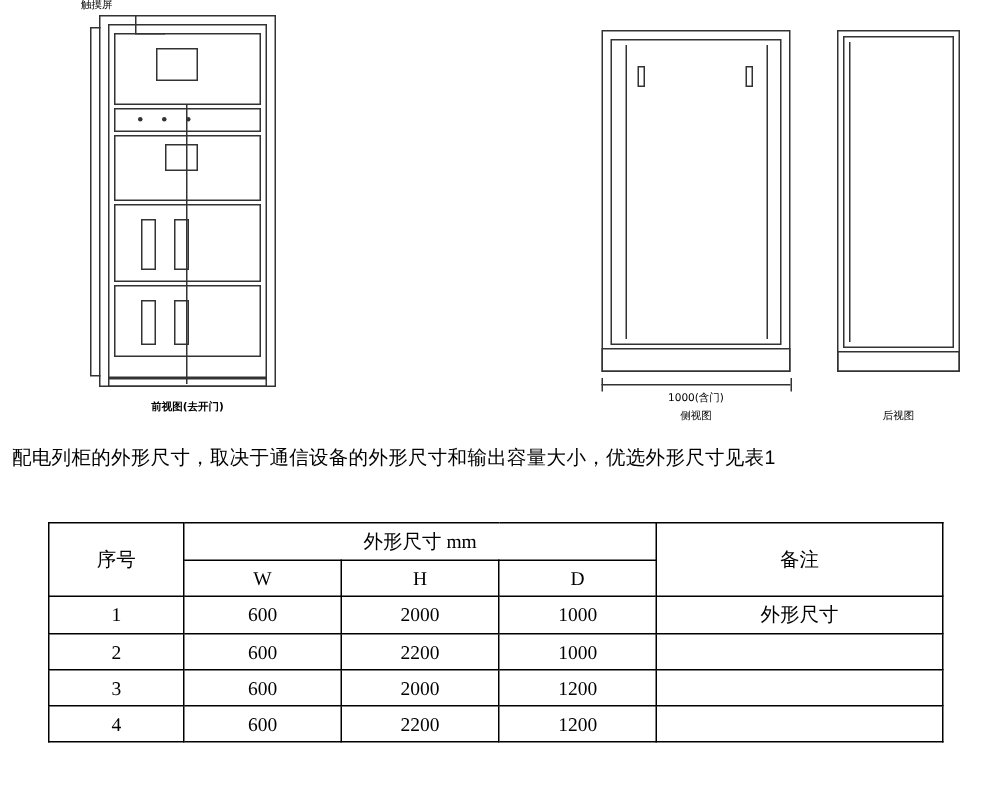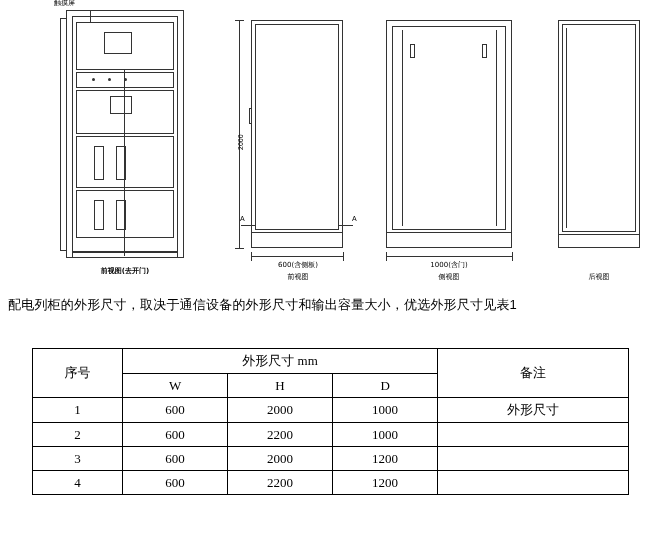--- a/index.html
+++ b/index.html
@@ -129,48 +129,22 @@
 
       <div class="outline" style="left:12px;top:242px;width:106px;height:6px;"></div>
 
       <div class="leader" style="left:30px;top:12px;width:20px;"></div>
       <div class="leader-v" style="left:30px;top:0px;height:12px;"></div>
 
       <div class="label cn" style="left:-6px;top:-12px;width:72px;text-align:left;">触摸屏</div>
       <div class="label cn" style="left:15px;top:256px;width:100px;font-weight:bold;">前视图(去开门)</div>
     </div>
 
-    <div class="view" style="left:225px;top:10px;width:145px;height:250px;">
-
-      <div class="dimv" style="left:14px;top:10px;height:228px;"></div>
-      <div class="dimh" style="left:10px;top:10px;width:9px;"></div>
-      <div class="dimh" style="left:10px;top:238px;width:9px;"></div>
-      <div class="dimtext vert" style="left:12px;top:140px;">2000</div>
-
-      <div class="outline" style="left:26px;top:10px;width:92px;height:228px;"></div>
-      <div class="outline" style="left:30px;top:14px;width:84px;height:206px;"></div>
-      <div class="perf" style="left:33px;top:17px;width:78px;height:200px;"></div>
-
-      <div class="outline" style="left:24px;top:98px;width:3px;height:16px;"></div>
-
-      <div class="outline" style="left:26px;top:222px;width:92px;height:16px;"></div>
-
-      <div class="dimh" style="left:16px;top:215px;width:14px;"></div>
-      <div class="dimh" style="left:114px;top:215px;width:14px;"></div>
-      <div class="arrowA" style="left:15px;top:205px;">A</div>
-      <div class="arrowA" style="left:127px;top:205px;">A</div>
-
-      <div class="dimh" style="left:26px;top:246px;width:92px;"></div>
-      <div class="dimv" style="left:26px;top:242px;height:9px;"></div>
-      <div class="dimv" style="left:118px;top:242px;height:9px;"></div>
-      <div class="label cn" style="left:32px;top:250px;width:82px;">600(含侧板)</div>
-      <div class="label cn" style="left:32px;top:262px;width:82px;">前视图</div>
-    </div>
-
-    <div class="view" style="left:380px;top:10px;width:150px;height:250px;">
+
+    <div class="view" style="left:395px;top:10px;width:150px;height:250px;">
       <div class="outline" style="left:6px;top:10px;width:126px;height:228px;"></div>
       <div class="outline" style="left:12px;top:16px;width:114px;height:204px;"></div>
 
       <div class="thin" style="left:22px;top:20px;width:1px;height:196px;"></div>
       <div class="thin" style="left:116px;top:20px;width:1px;height:196px;"></div>
 
       <div class="outline" style="left:30px;top:34px;width:5px;height:14px;"></div>
       <div class="outline" style="left:102px;top:34px;width:5px;height:14px;"></div>
 
       <div class="outline" style="left:6px;top:222px;width:126px;height:16px;"></div>

